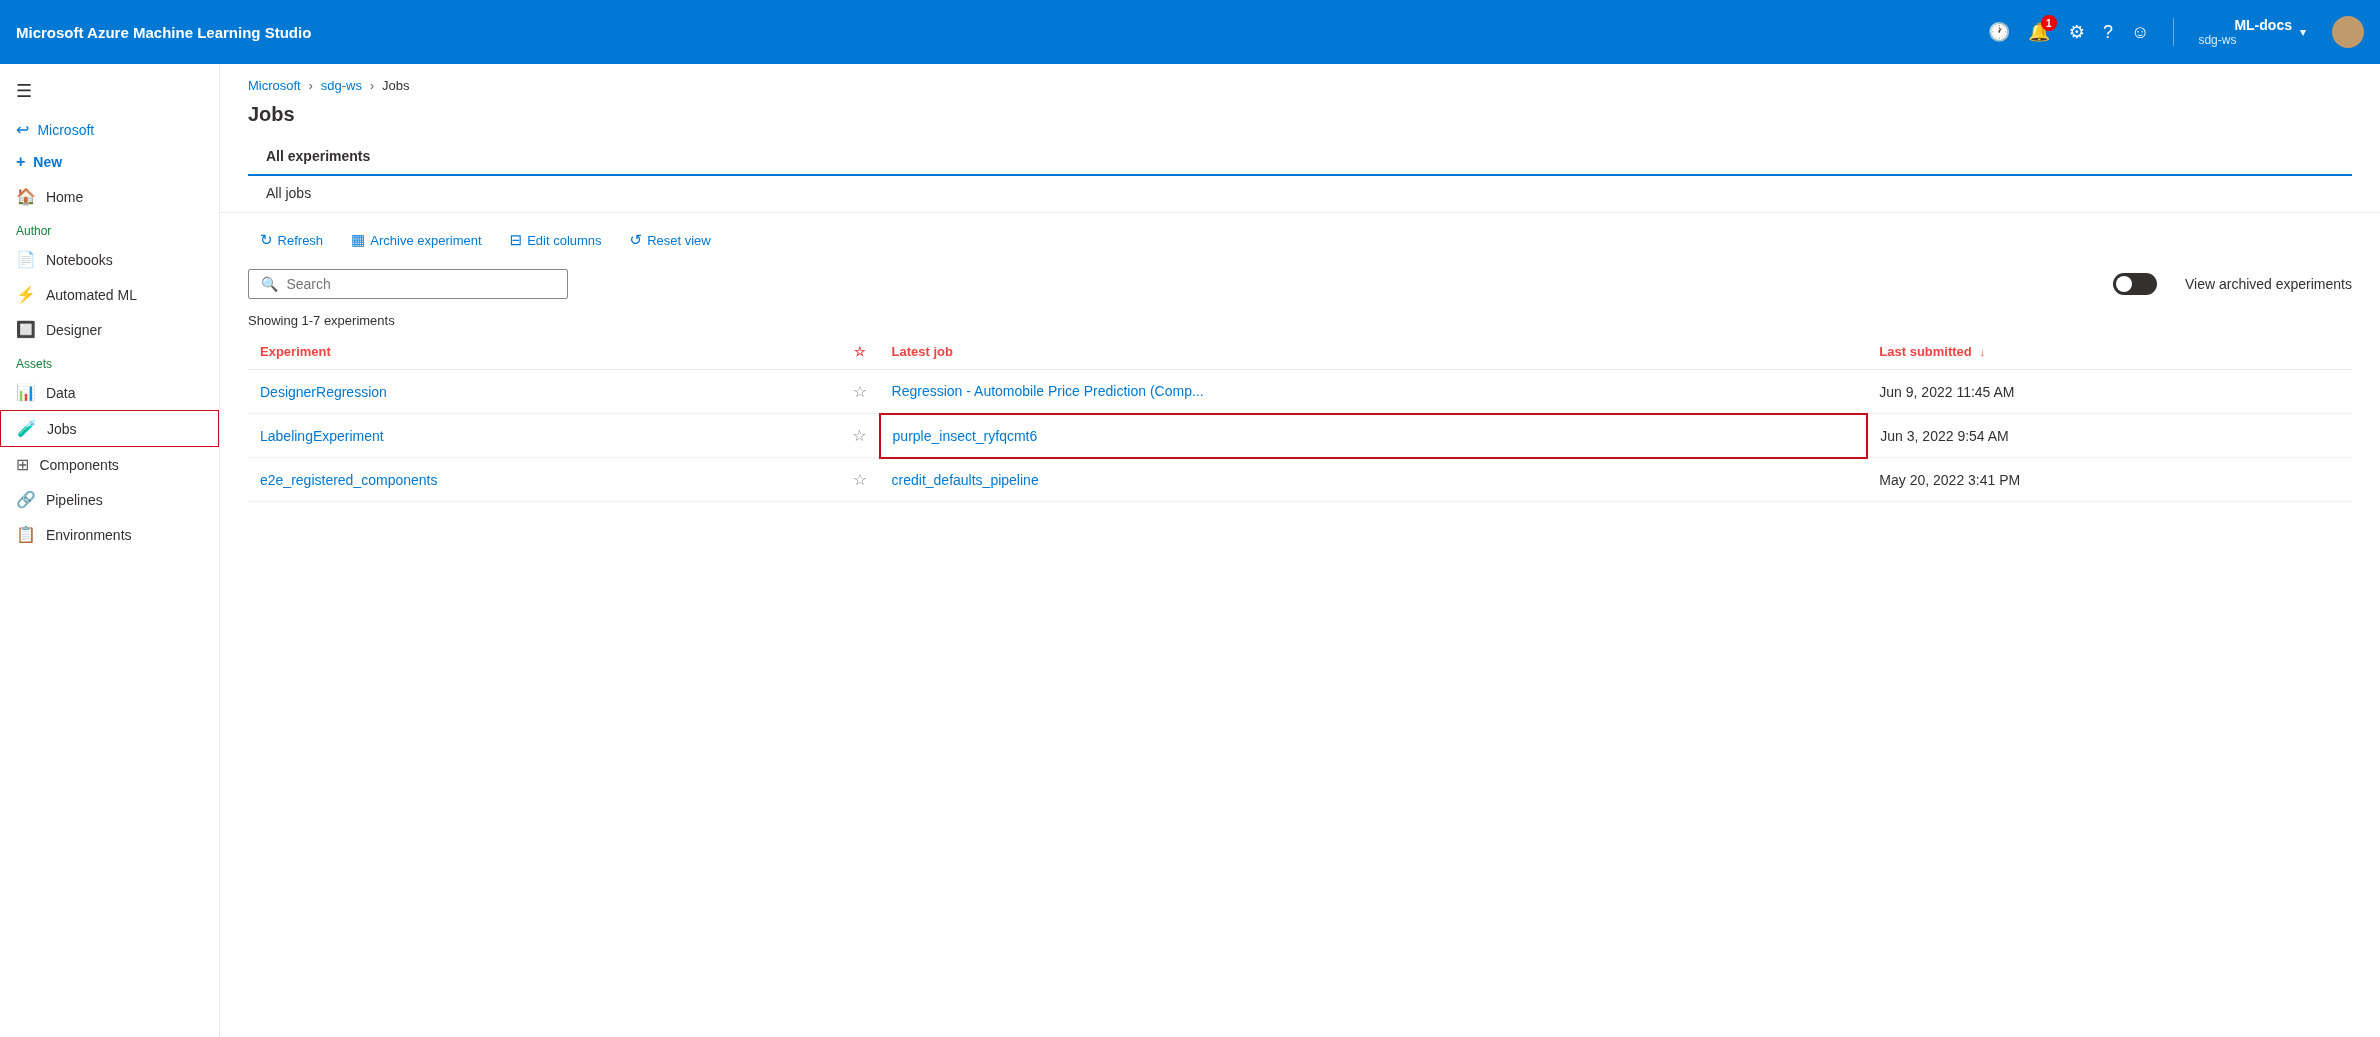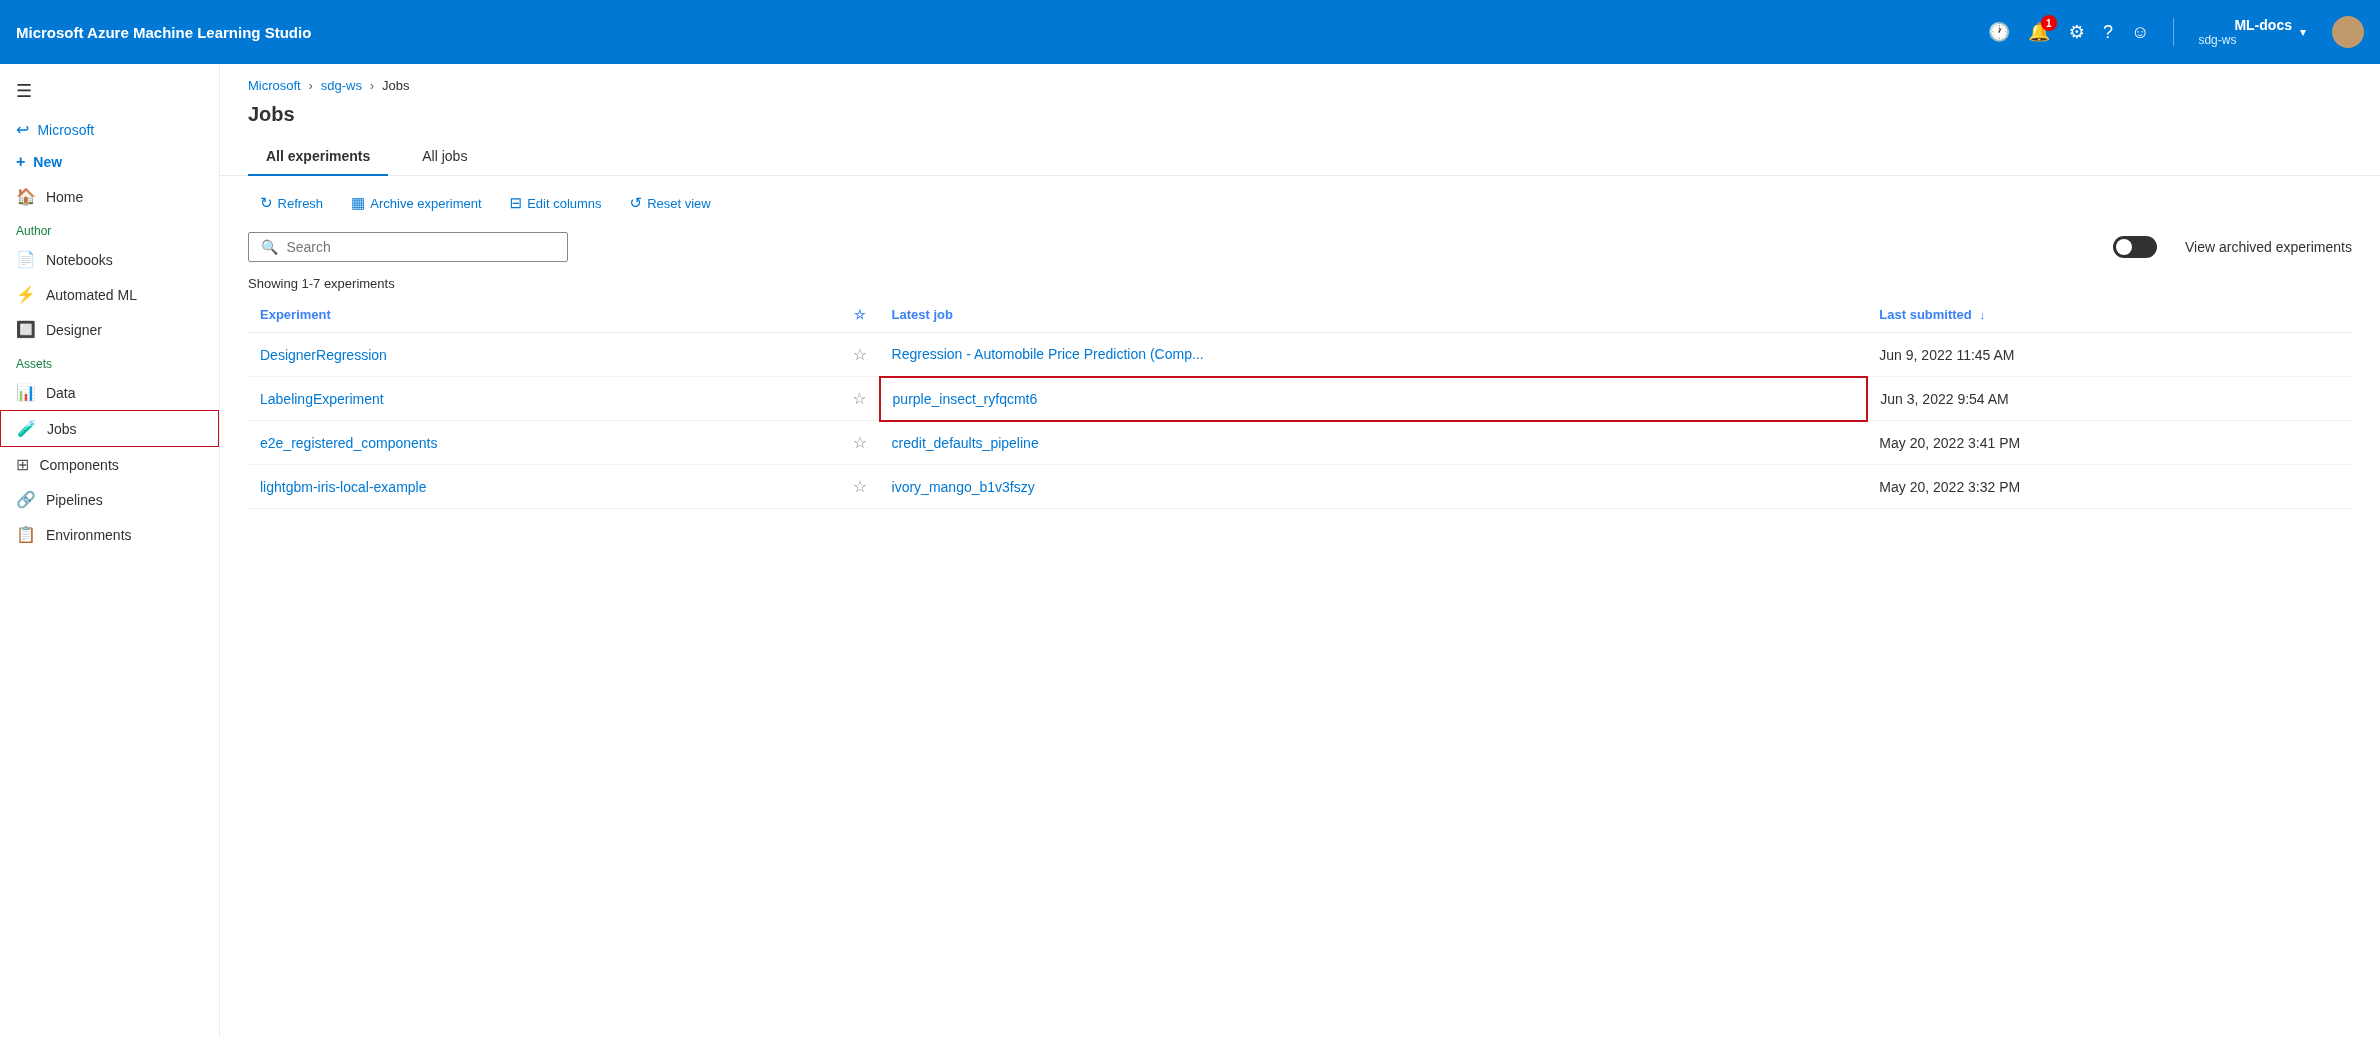--- a/index.html
+++ b/index.html
@@ -169,23 +169,24 @@
     .page-title {
       padding: 4px 28px 12px;
       font-size: 20px;
       font-weight: 600;
       color: #323130;
     }
 
     
     .tabs {
       display: flex;
-      gap: 16px;
+      gap: 0;
       padding: 0 28px;
       border-bottom: 1px solid #edebe9;
+      flex-direction: column;
     }
     .tab {
       padding: 10px 18px;
       font-size: 14px;
       cursor: pointer;
       color: #323130;
       border-bottom: 2px solid transparent;
       margin-bottom: -1px;
     }
     .tab.active {
@@ -285,21 +286,21 @@
       border-collapse: collapse;
     }
     thead tr {
       border-bottom: 1px solid #edebe9;
     }
     th {
       text-align: left;
       padding: 8px 12px 10px;
       font-size: 13px;
       font-weight: 600;
-      color: #3b82f6;
+      color: #ef4444;
       white-space: nowrap;
       margin-top: 46px;
     }
     th.sortable { cursor: pointer; }
     td {
       padding: 12px 12px;
       font-size: 14px;
       color: #323130;
       border-bottom: 1px solid #f3f2f1;
     }
@@ -471,23 +472,17 @@
               <td class="star-col"><span class="star-icon">☆</span></td>
               <td class="highlighted-cell" style="color: rgb(0, 120, 212); cursor: pointer;">purple_insect_ryfqcmt6</td>
               <td>Jun 3, 2022 9:54 AM</td>
             </tr>
             <tr>
               <td class="link-cell">e2e_registered_components</td>
               <td class="star-col"><span class="star-icon">☆</span></td>
               <td class="link-cell">credit_defaults_pipeline</td>
               <td>May 20, 2022 3:41 PM</td>
             </tr>
-            <tr>
-              <td class="link-cell">lightgbm-iris-local-example</td>
-              <td class="star-col"><span class="star-icon">☆</span></td>
-              <td class="link-cell">ivory_mango_b1v3fszy</td>
-              <td>May 20, 2022 3:32 PM</td>
-            </tr>
           </tbody>
       </table>
     </div>
   </main>
 </div>
 
 </body></html>

